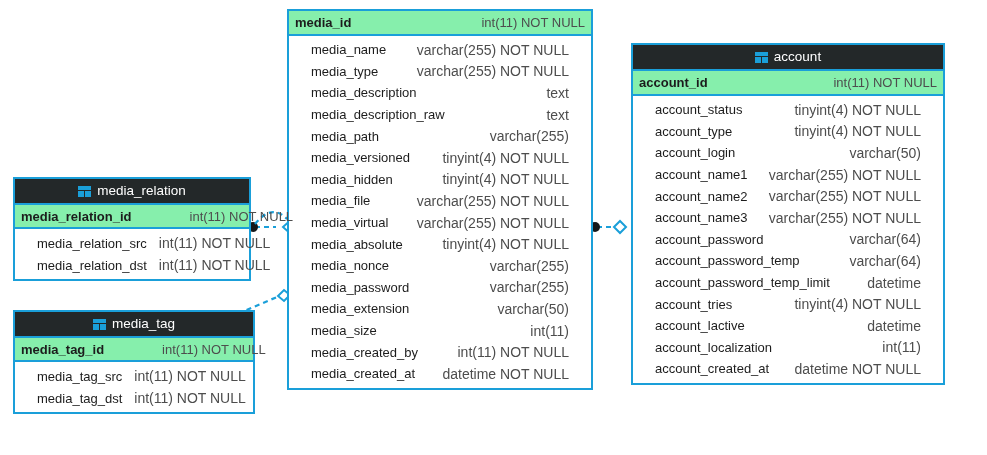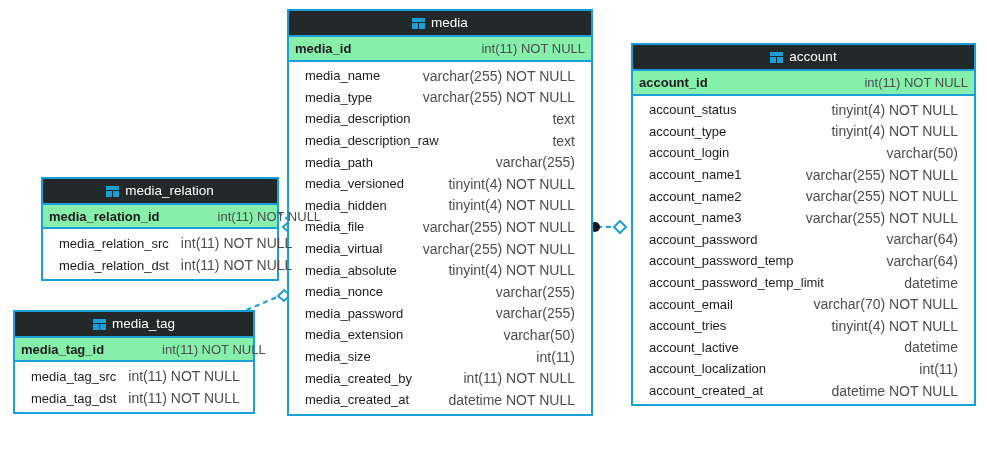--- a/index.html
+++ b/index.html
@@ -85,35 +85,35 @@
   .pk-type {
     color: #4d4d4d;
     font-size: 13px;
     padding-left: 10px;
   }
   .fields { padding: 3px 0 3px 0; }
   .field-row {
     display: flex;
     align-items: center;
     justify-content: space-between;
-    padding: 0 16px;
+    padding: 0 22px;
     height: 21.6px;
     white-space: nowrap;
   }
   .f-name { color: #1c1c1c; font-size: 13px; }
   .f-type { color: #4d4d4d; font-size: 14px; padding-left: 12px; }
 
   
   .compact .pk-row { height: 22px; gap: 48px; }
   .compact .field-row { height: 22px; }
 
   
   #ent-media          { left: 287px;  top: 9px;   width: 306px; }
-  #ent-account        { left: 631px;  top: 43px;  width: 345px; }
-  #ent-media_relation { left: 13px;   top: 177px; width: 238px; margin-left: 28px; }
+  #ent-account        { left: 631px;  top: 43px;  width: 314px; }
+  #ent-media_relation { left: 13px;   top: 177px; width: 238px; }
   #ent-media_tag      { left: 13px;   top: 310px; width: 242px; }
 </style>
 </head>
 <body>
 
 <div id="canvas">
 
   <svg id="edges" viewBox="0 0 987 455" width="987" height="455">
 
     <g>
@@ -133,28 +133,20 @@
     </g>
 
     <g>
       <line x1="597" y1="227" x2="617" y2="227" stroke="#1a9fd9" stroke-width="2.2" stroke-dasharray="5,4"></line>
       <circle cx="595" cy="227" r="5" fill="#15181a"></circle>
       <polygon points="614,227 620,221 626,227 620,233" fill="#ffffff" stroke="#1a9fd9" stroke-width="2"></polygon>
     </g>
   </svg>
 
   <div class="entity" id="ent-media">
-    <div class="entity-header">
-      <span class="table-icon">
-          <i class="bar"></i>
-          <i class="c1"></i>
-          <i class="c2"></i>
-        </span>
-      <span class="entity-title">media</span>
-    </div>
     <div class="pk-row">
       <span class="pk-name">media_id</span>
       <span class="pk-type">int(11) NOT NULL</span>
     </div>
     <div class="fields">
       <div class="field-row">
           <span class="f-name">media_name</span>
           <span class="f-type">varchar(255) NOT NULL</span>
         </div>
       <div class="field-row">
@@ -264,24 +256,20 @@
         </div>
       <div class="field-row">
           <span class="f-name">account_password_temp</span>
           <span class="f-type">varchar(64)</span>
         </div>
       <div class="field-row">
           <span class="f-name">account_password_temp_limit</span>
           <span class="f-type">datetime</span>
         </div>
       <div class="field-row">
-          <span class="f-name">account_email</span>
-          <span class="f-type">varchar(70) NOT NULL</span>
-        </div>
-      <div class="field-row">
           <span class="f-name">account_tries</span>
           <span class="f-type">tinyint(4) NOT NULL</span>
         </div>
       <div class="field-row">
           <span class="f-name">account_lactive</span>
           <span class="f-type">datetime</span>
         </div>
       <div class="field-row">
           <span class="f-name">account_localization</span>
           <span class="f-type">int(11)</span>

